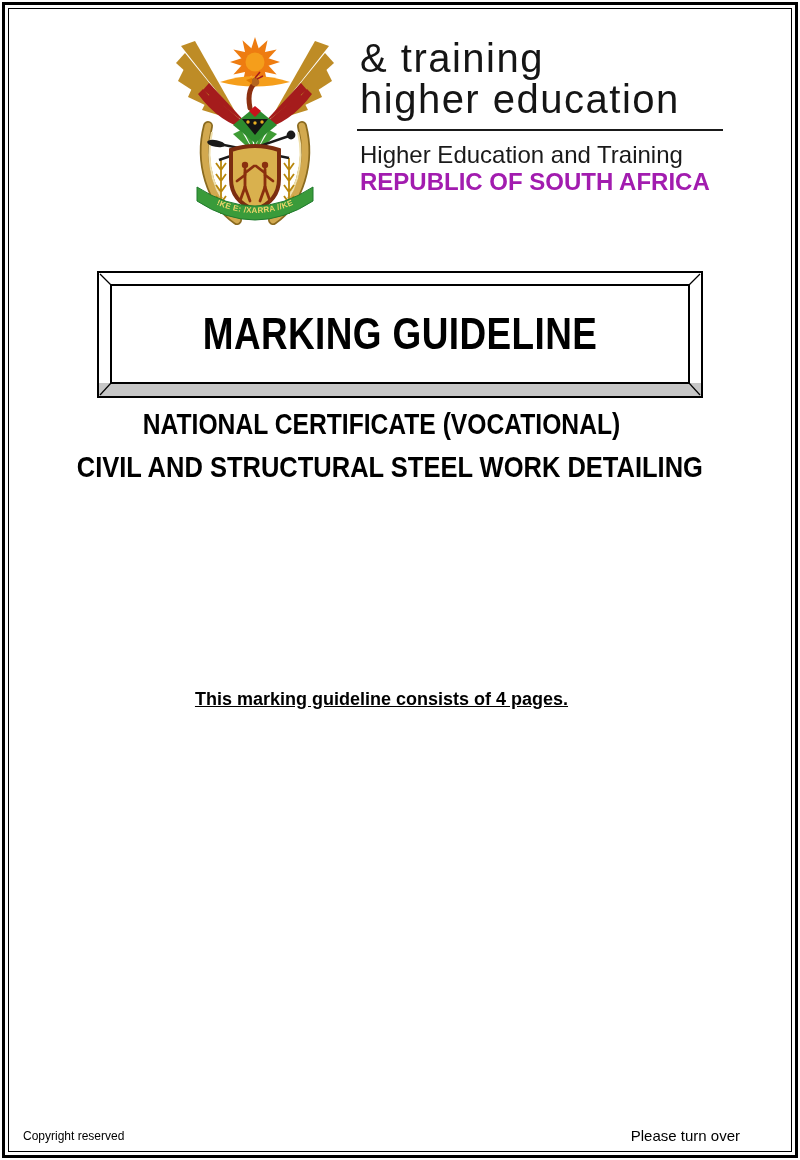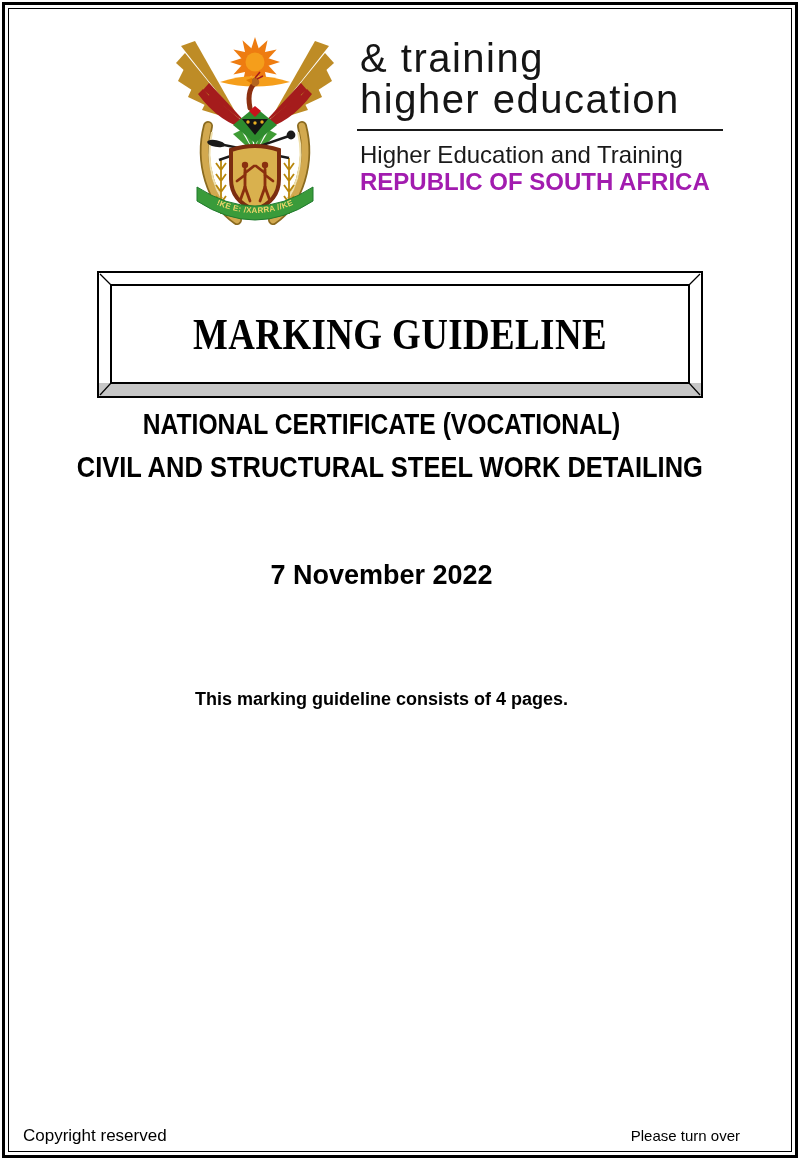--- a/index.html
+++ b/index.html
@@ -13,41 +13,41 @@
 
   
   .emblem{position:absolute;left:175px;top:30px;width:160px;height:200px;}
   .brand{position:absolute;left:360px;top:38px;width:366px;}
   .brand-title{font-size:40px;line-height:41px;letter-spacing:1.5px;color:#151515;font-weight:400;}
   .brand-rule{border:none;border-top:2px solid #1a1a1a;margin:9px 0 0 -3px;width:366px;}
   .dept{margin-top:10px;font-size:24px;line-height:27px;color:#1a1a1a;}
   .country{font-size:24px;line-height:27px;font-weight:700;color:#a21caf;}
 
   
-  .mg-box{position:absolute;left:97px;top:271px;width:606px;height:127px;font-family:Liberation Serif, serif;}
+  .mg-box{position:absolute;left:97px;top:271px;width:606px;height:127px;}
   .mg-box svg{position:absolute;left:0;top:0;}
   .mg-title{
     position:absolute;left:14px;top:14px;width:578px;height:98px;
     display:flex;align-items:center;justify-content:center;
     font-size:45px;font-weight:700;letter-spacing:0.5px;
     transform:scaleX(0.82);transform-origin:50% 50%;white-space:nowrap;
   }
 
   
   .ccol{position:absolute;left:23px;width:717px;text-align:center;white-space:nowrap;}
   .condensed{transform:scaleX(0.85);transform-origin:50% 50%;}
   .h-cert{top:409px;font-size:29px;line-height:30px;font-weight:700;}
   .h-subject{top:451px;font-size:30px;line-height:31px;font-weight:700;}
   .h-paper{top:483px;font-size:28px;line-height:30px;font-weight:400;}
   .h-level{top:514px;font-size:28px;line-height:30px;font-weight:700;}
   .h-date{top:561px;font-size:27px;line-height:29px;font-weight:700;}
-  .h-note{top:689px;font-size:18px;line-height:20px;font-weight:700;}
+  .h-note{top:689px;font-size:18px;line-height:20px;font-weight:700;text-decoration:underline;}
 
   
-  .footer-left{position:absolute;left:23px;bottom:14px;font-size:17px;line-height:20px;text-align:right;}
+  .footer-left{position:absolute;left:23px;bottom:14px;font-size:12px;line-height:20px;text-align:right;}
   .footer-right{position:absolute;right:60px;bottom:14px;font-size:15px;line-height:20px;}
 </style>
 </head>
 <body>
 
 <div class="page">
   <div class="border-outer"></div>
   <div class="border-inner"></div>
 
   <svg class="emblem" viewBox="0 0 160 200" aria-hidden="true">
@@ -176,18 +176,17 @@
       <line x1="603" y1="3" x2="592" y2="14" stroke="#000" stroke-width="1.2"></line>
       <line x1="3" y1="124" x2="14" y2="112" stroke="#000" stroke-width="1.2"></line>
       <line x1="603" y1="124" x2="592" y2="112" stroke="#000" stroke-width="1.2"></line>
       <rect x="14" y="14" width="578" height="98" fill="#ffffff" stroke="#000" stroke-width="2"></rect>
     </svg>
     <div class="mg-title">MARKING GUIDELINE</div>
   </div>
 
   <div class="ccol h-cert condensed">NATIONAL CERTIFICATE (VOCATIONAL)</div>
   <div class="ccol h-subject condensed">CIVIL AND STRUCTURAL STEEL WORK DETAILING</div>
-  <div class="ccol h-date">7 November 2022</div>
   <div class="ccol h-note">This marking guideline consists of 4 pages.</div>
 
   <div class="footer-left">Copyright reserved</div>
   <div class="footer-right">Please turn over</div>
 </div>
 
 </body></html>

